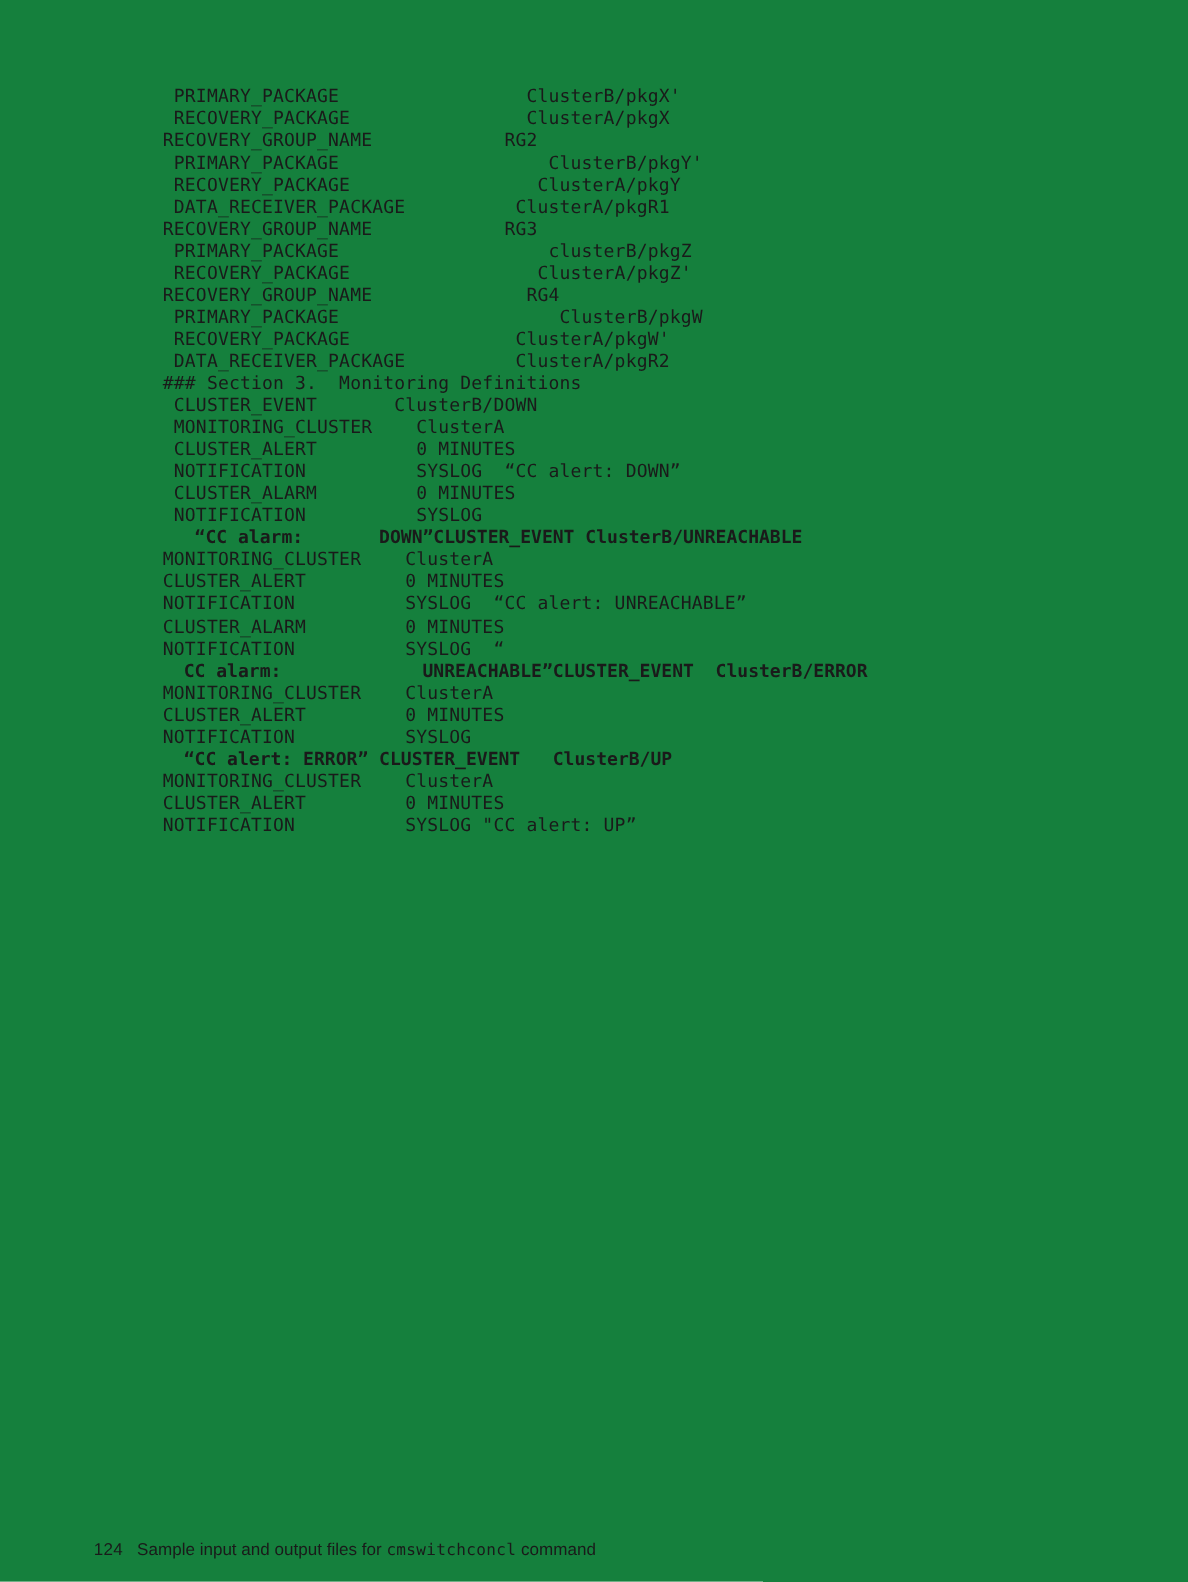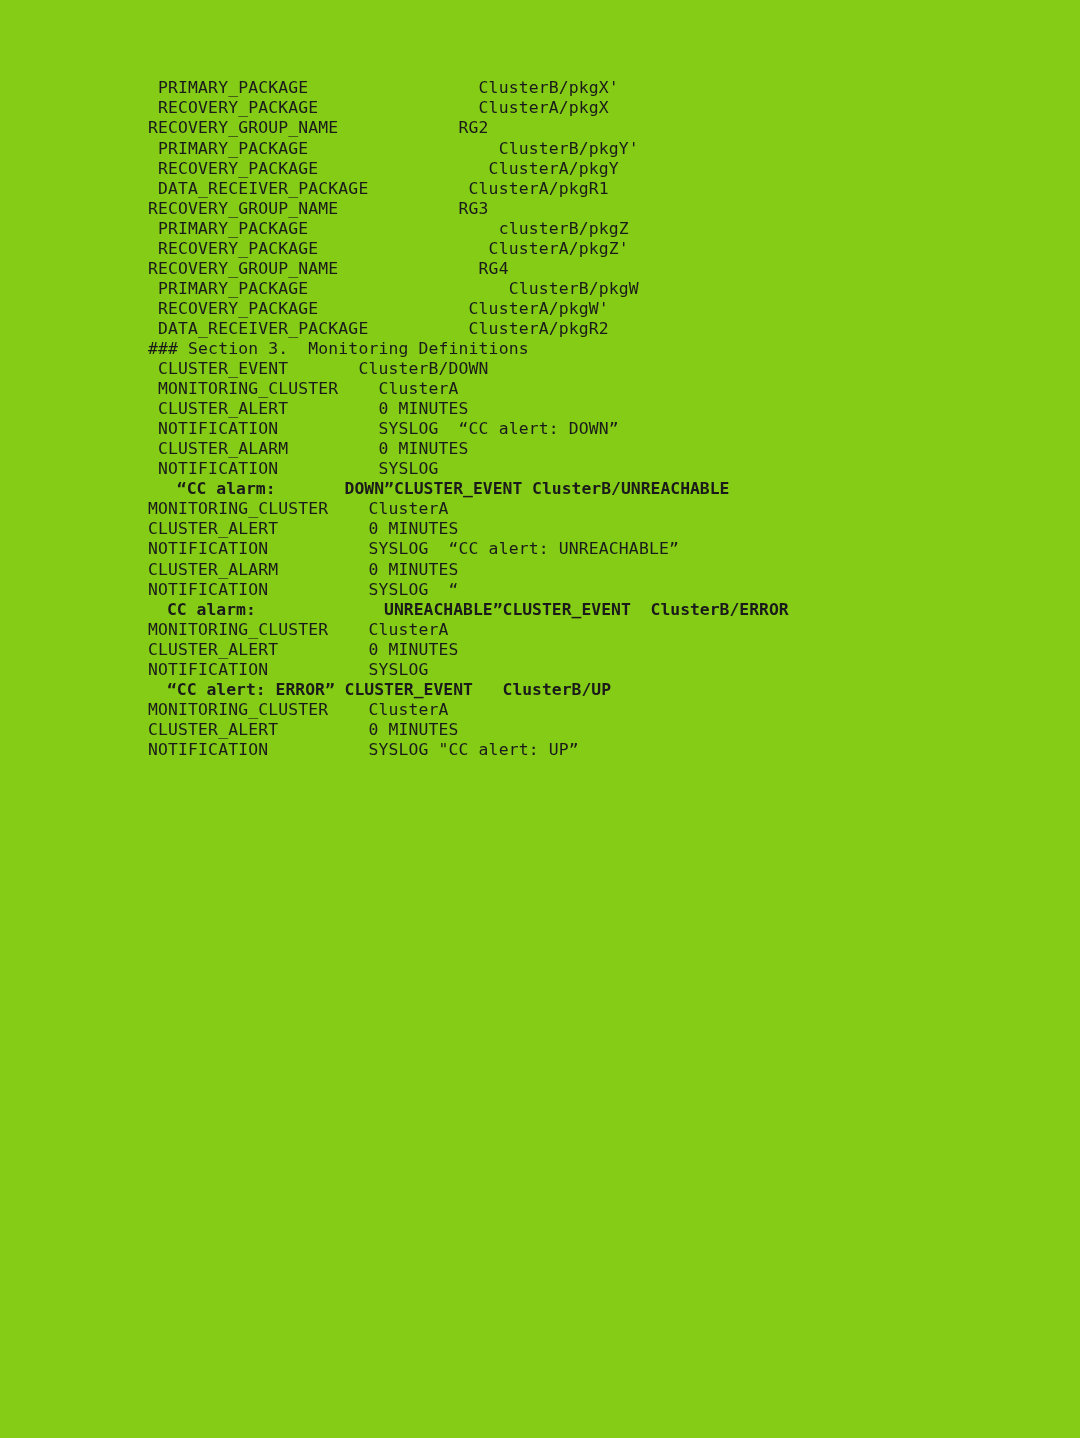--- a/index.html
+++ b/index.html
@@ -5,21 +5,21 @@
 <style>
   html, body {
     margin: 0;
     padding: 0;
     background: #ffffff;
   }
   .page {
     position: relative;
     width: 1080px;
     height: 1438px;
-    background: #84cc16;
+    background: #15803d;
     overflow: hidden;
   }
   .code-block {
     position: absolute;
     left: 148px;
     top: 62px;
     width: 880px;
     font-family: "DejaVu Sans Mono", "Liberation Mono", monospace;
     font-size: 16.4px;
     line-height: 20.05px;
@@ -60,14 +60,17 @@
     letter-spacing: 0.3px;
   }
 </style>
 </head>
 <body>
 
 <div class="page">
 
   <pre class="code-block" id="code-listing"><span class="code-line"> PRIMARY_PACKAGE                 ClusterB/pkgX'</span><span class="code-line"> RECOVERY_PACKAGE                ClusterA/pkgX</span><span class="code-line">RECOVERY_GROUP_NAME            RG2</span><span class="code-line"> PRIMARY_PACKAGE                   ClusterB/pkgY'</span><span class="code-line"> RECOVERY_PACKAGE                 ClusterA/pkgY</span><span class="code-line"> DATA_RECEIVER_PACKAGE          ClusterA/pkgR1</span><span class="code-line">RECOVERY_GROUP_NAME            RG3</span><span class="code-line"> PRIMARY_PACKAGE                   clusterB/pkgZ</span><span class="code-line"> RECOVERY_PACKAGE                 ClusterA/pkgZ'</span><span class="code-line">RECOVERY_GROUP_NAME              RG4</span><span class="code-line"> PRIMARY_PACKAGE                    ClusterB/pkgW</span><span class="code-line"> RECOVERY_PACKAGE               ClusterA/pkgW'</span><span class="code-line"> DATA_RECEIVER_PACKAGE          ClusterA/pkgR2</span><span class="code-line">### Section 3.  Monitoring Definitions</span><span class="code-line"> CLUSTER_EVENT       ClusterB/DOWN</span><span class="code-line"> MONITORING_CLUSTER    ClusterA</span><span class="code-line"> CLUSTER_ALERT         0 MINUTES</span><span class="code-line"> NOTIFICATION          SYSLOG  “CC alert: DOWN”</span><span class="code-line"> CLUSTER_ALARM         0 MINUTES</span><span class="code-line"> NOTIFICATION          SYSLOG</span><span class="code-line semi-bold"> “CC alarm:       DOWN”CLUSTER_EVENT ClusterB/UNREACHABLE</span><span class="code-line">MONITORING_CLUSTER    ClusterA</span><span class="code-line">CLUSTER_ALERT         0 MINUTES</span><span class="code-line">NOTIFICATION          SYSLOG  “CC alert: UNREACHABLE”</span><span class="code-line">CLUSTER_ALARM         0 MINUTES</span><span class="code-line">NOTIFICATION          SYSLOG  “</span><span class="code-line semi-bold">CC alarm:             UNREACHABLE”CLUSTER_EVENT  ClusterB/ERROR</span><span class="code-line">MONITORING_CLUSTER    ClusterA</span><span class="code-line">CLUSTER_ALERT         0 MINUTES</span><span class="code-line">NOTIFICATION          SYSLOG</span><span class="code-line semi-bold">“CC alert: ERROR” CLUSTER_EVENT   ClusterB/UP</span><span class="code-line">MONITORING_CLUSTER    ClusterA</span><span class="code-line">CLUSTER_ALERT         0 MINUTES</span><span class="code-line">NOTIFICATION          SYSLOG "CC alert: UP”</span></pre>
 
+  <div class="footer">
+    <span class="page-num">124</span><span>   </span><span class="caption">Sample input and output files for </span><span class="mono-cmd">cmswitchconcl</span><span class="caption"> command</span>
+  </div>
 
 </div>
 
 </body></html>

